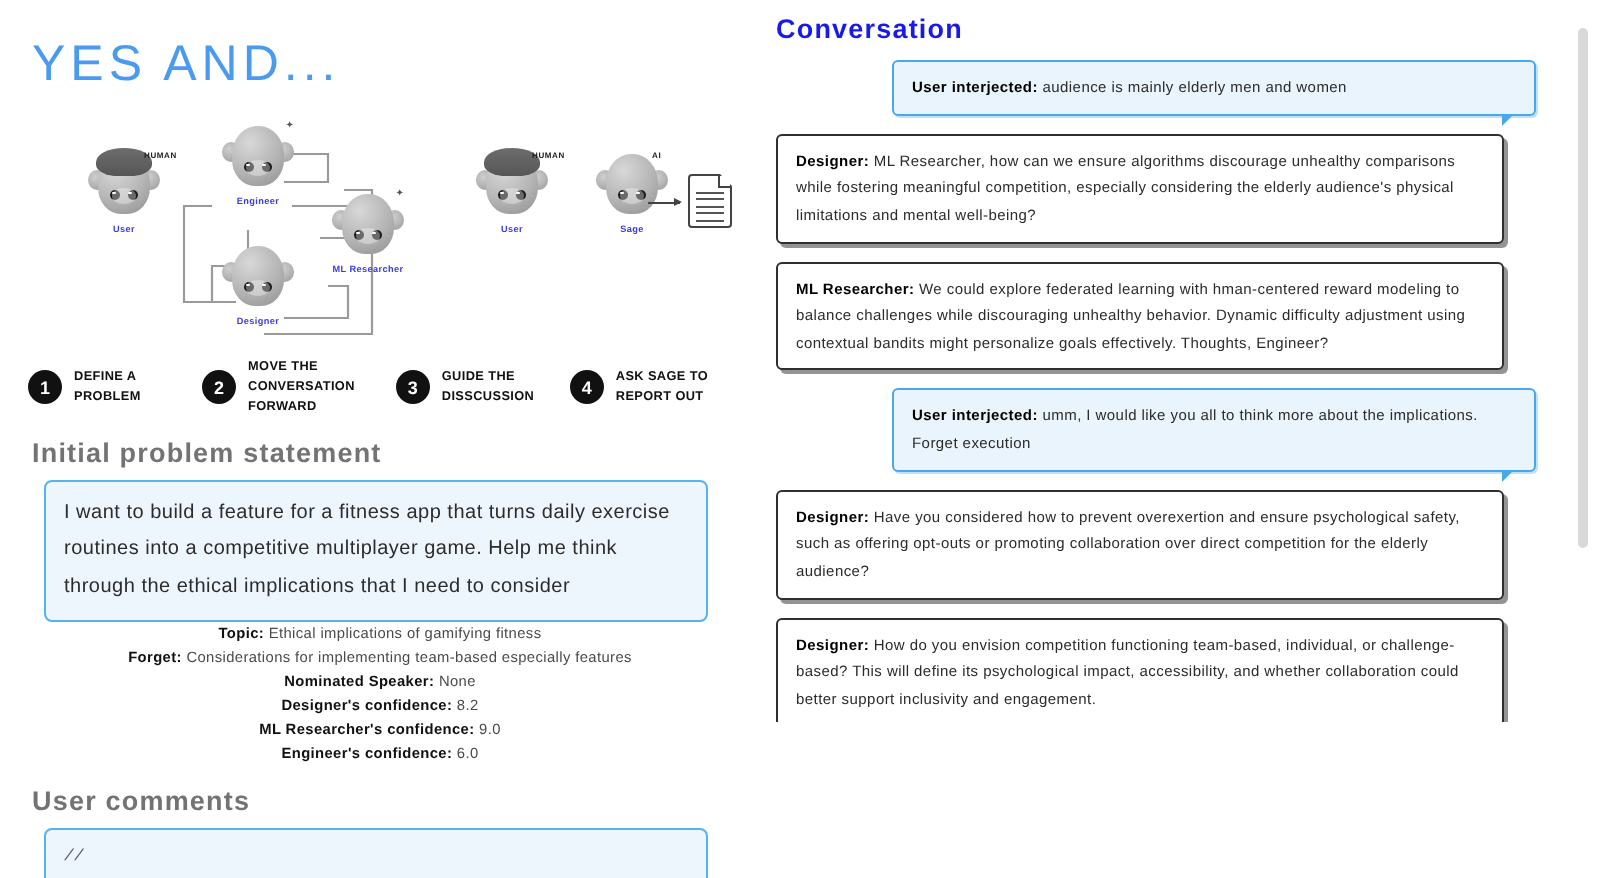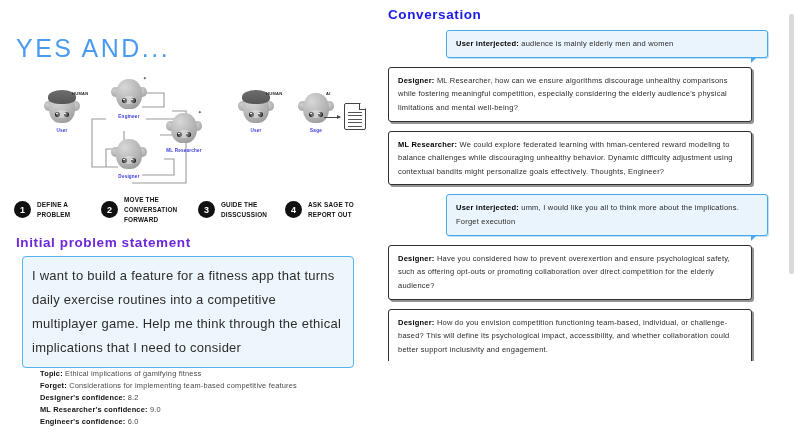--- a/index.html
+++ b/index.html
@@ -7,21 +7,21 @@
     width: 800px; height: 439px;
     background: #ffffff;
     font-family: "Liberation Sans", sans-serif;
     overflow: hidden;
   }
   .app { display: flex; width: 800px; height: 439px; position: relative; }
 
   
   .left {
     width: 378px; height: 439px;
-    padding: 16px 14px;
+    padding: 0 14px;
     overflow: hidden;
     position: relative;
   }
   .app-title {
     font-size: 25px;
     font-weight: 400;
     letter-spacing: 2.5px;
     color: #4a9bf0;
     margin-top: 18px;
     margin-left: 2px;
@@ -100,35 +100,35 @@
     color: #fff; font-size: 9px; font-weight: 700;
     display: flex; align-items: center; justify-content: center;
     flex: 0 0 17px;
   }
   .step-label {
     font-size: 6.4px; font-weight: 700; color: #111;
     line-height: 1.55; letter-spacing: .2px; text-transform: uppercase;
   }
 
   .sec-title {
-    color: #6d28d9; font-size: 13.5px; font-weight: 700;
+    color: #737373; font-size: 13.5px; font-weight: 700;
     letter-spacing: .6px; margin: 10px 0 6px 2px;
   }
   .statement-box, .comment-box {
     margin-left: 8px; width: 332px;
     background: #eef6fd; border: 1.4px solid #55b3ee; border-radius: 4px;
     padding: 7px 9px;
-    font-size: 13px; color: #2c2c2c; line-height: 1.85;
+    font-size: 10px; color: #2c2c2c; line-height: 1.85;
     letter-spacing: .25px;
   }
   .comment-box {
     height: 38px; color: #555; font-style: italic;
     font-family: "Liberation Mono", monospace; font-size: 8px;
   }
-  .debug-list { margin-left: 26px; line-height: 1.62; }
+  .debug-list { margin-left: 2px; line-height: 1.62; text-align: center; }
   .debug-row { font-size: 7.4px; color: #333; letter-spacing: .2px; }
   .debug-row b { color: #111; font-weight: 700; }
   .debug-row span { color: #4a4a4a; }
 
   
   .right {
     width: 422px; height: 361px; padding: 0 24px 0 6px;
     position: relative; overflow: hidden;
   }
   .conv-title {
@@ -290,21 +290,25 @@
     <div class="sec-title">Initial problem statement</div>
     <div class="statement-box">I want to build a feature for a fitness app that turns daily exercise routines into a competitive multiplayer game. Help me think through the ethical implications that I need to consider</div>
 
     <div class="debug-list">
       <div class="debug-row">
         <b>Topic:</b>
         <span>Ethical implications of gamifying fitness</span>
       </div>
       <div class="debug-row">
         <b>Forget:</b>
-        <span>Considerations for implementing team-based competitive features</span>
+        <span>Considerations for implementing team-based especially features</span>
+      </div>
+      <div class="debug-row">
+        <b>Nominated Speaker:</b>
+        <span>None</span>
       </div>
       <div class="debug-row">
         <b>Designer's confidence:</b>
         <span>8.2</span>
       </div>
       <div class="debug-row">
         <b>ML Researcher's confidence:</b>
         <span>9.0</span>
       </div>
       <div class="debug-row">

